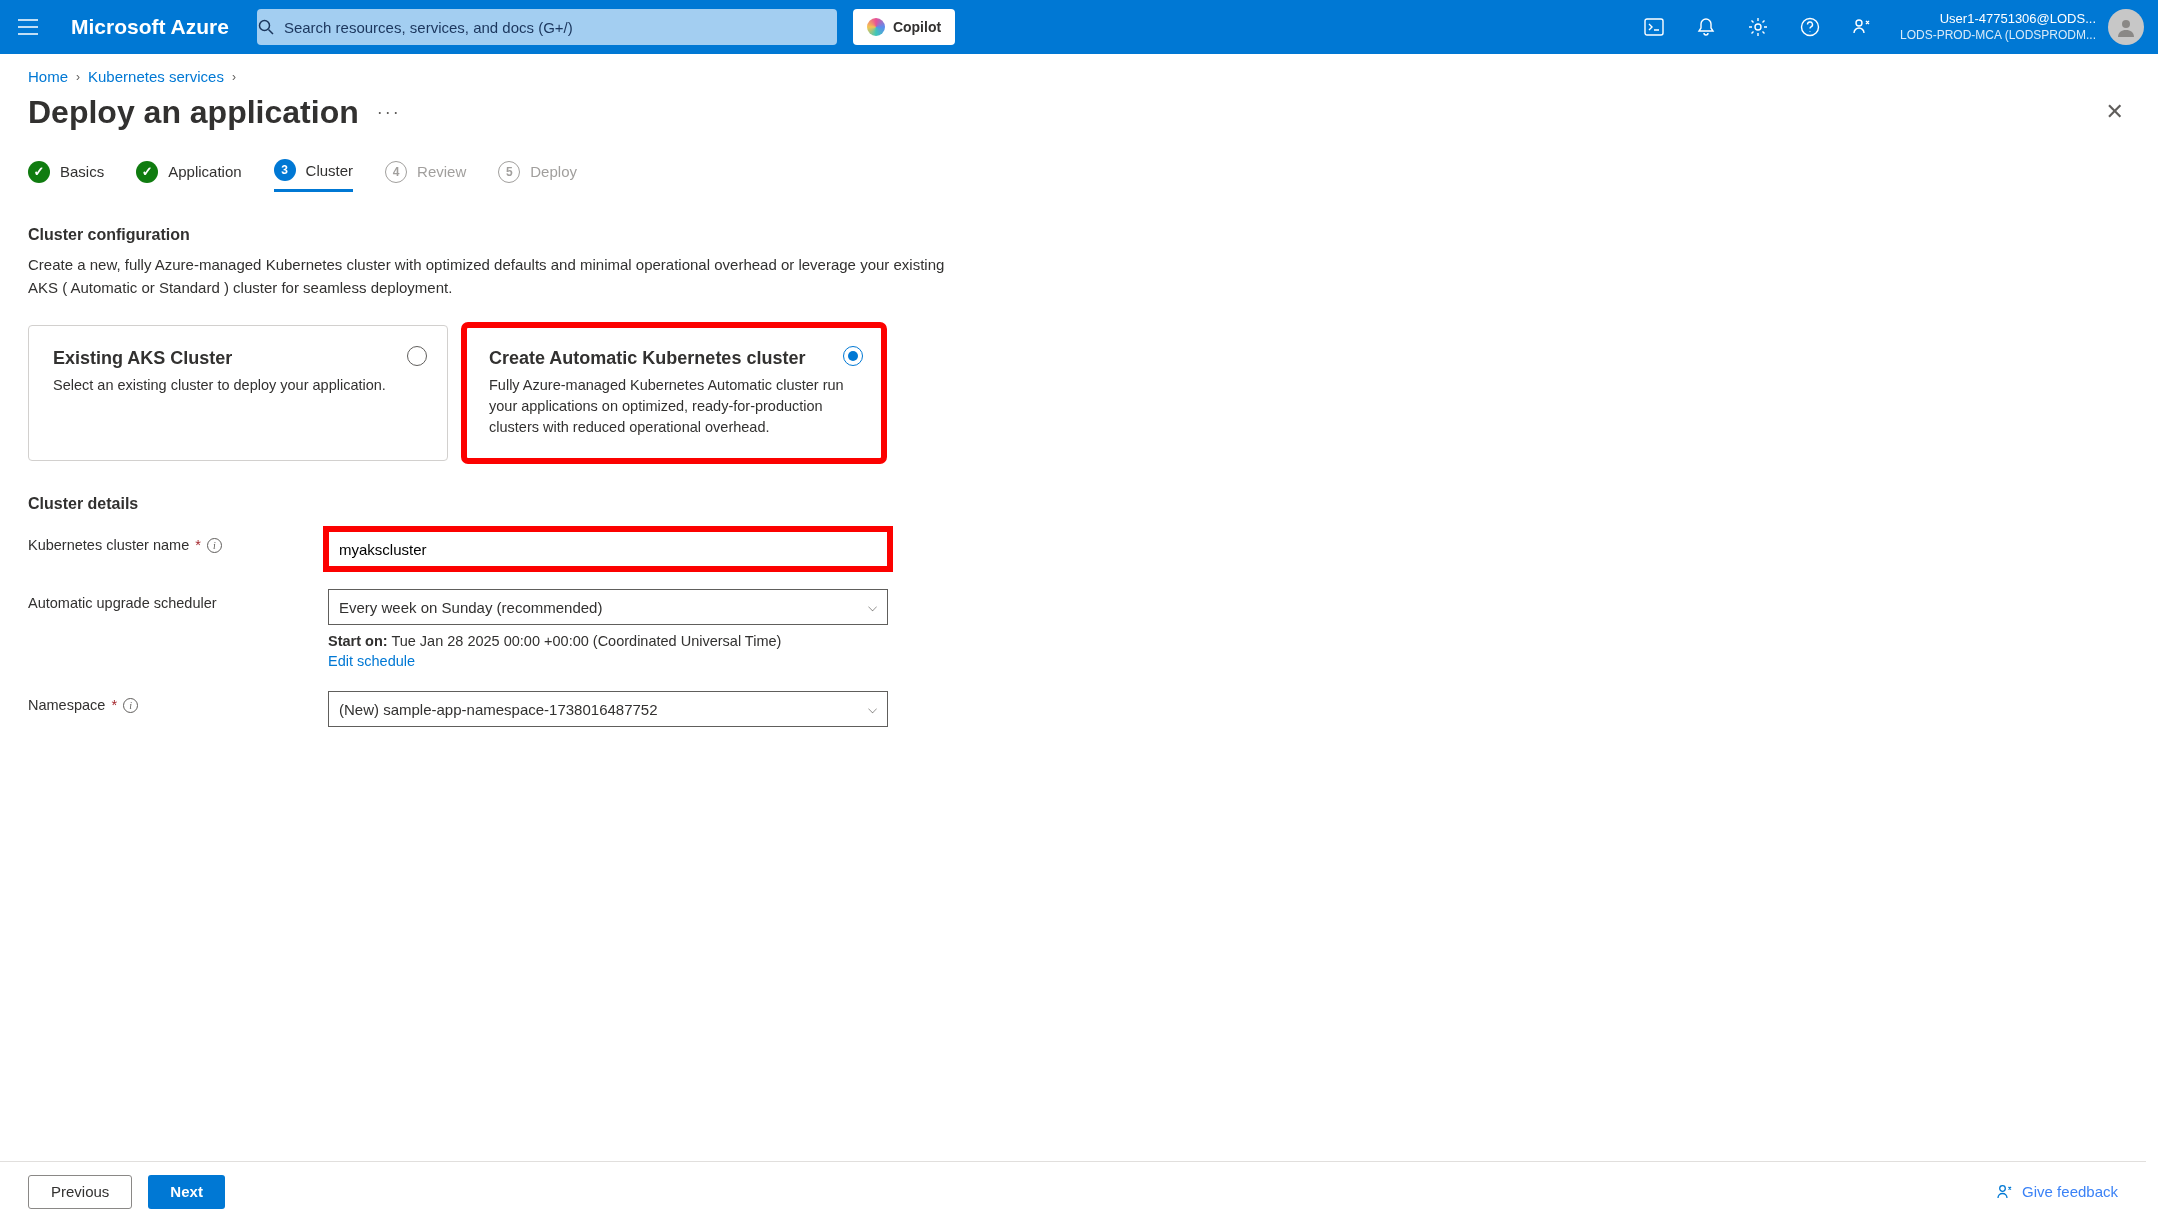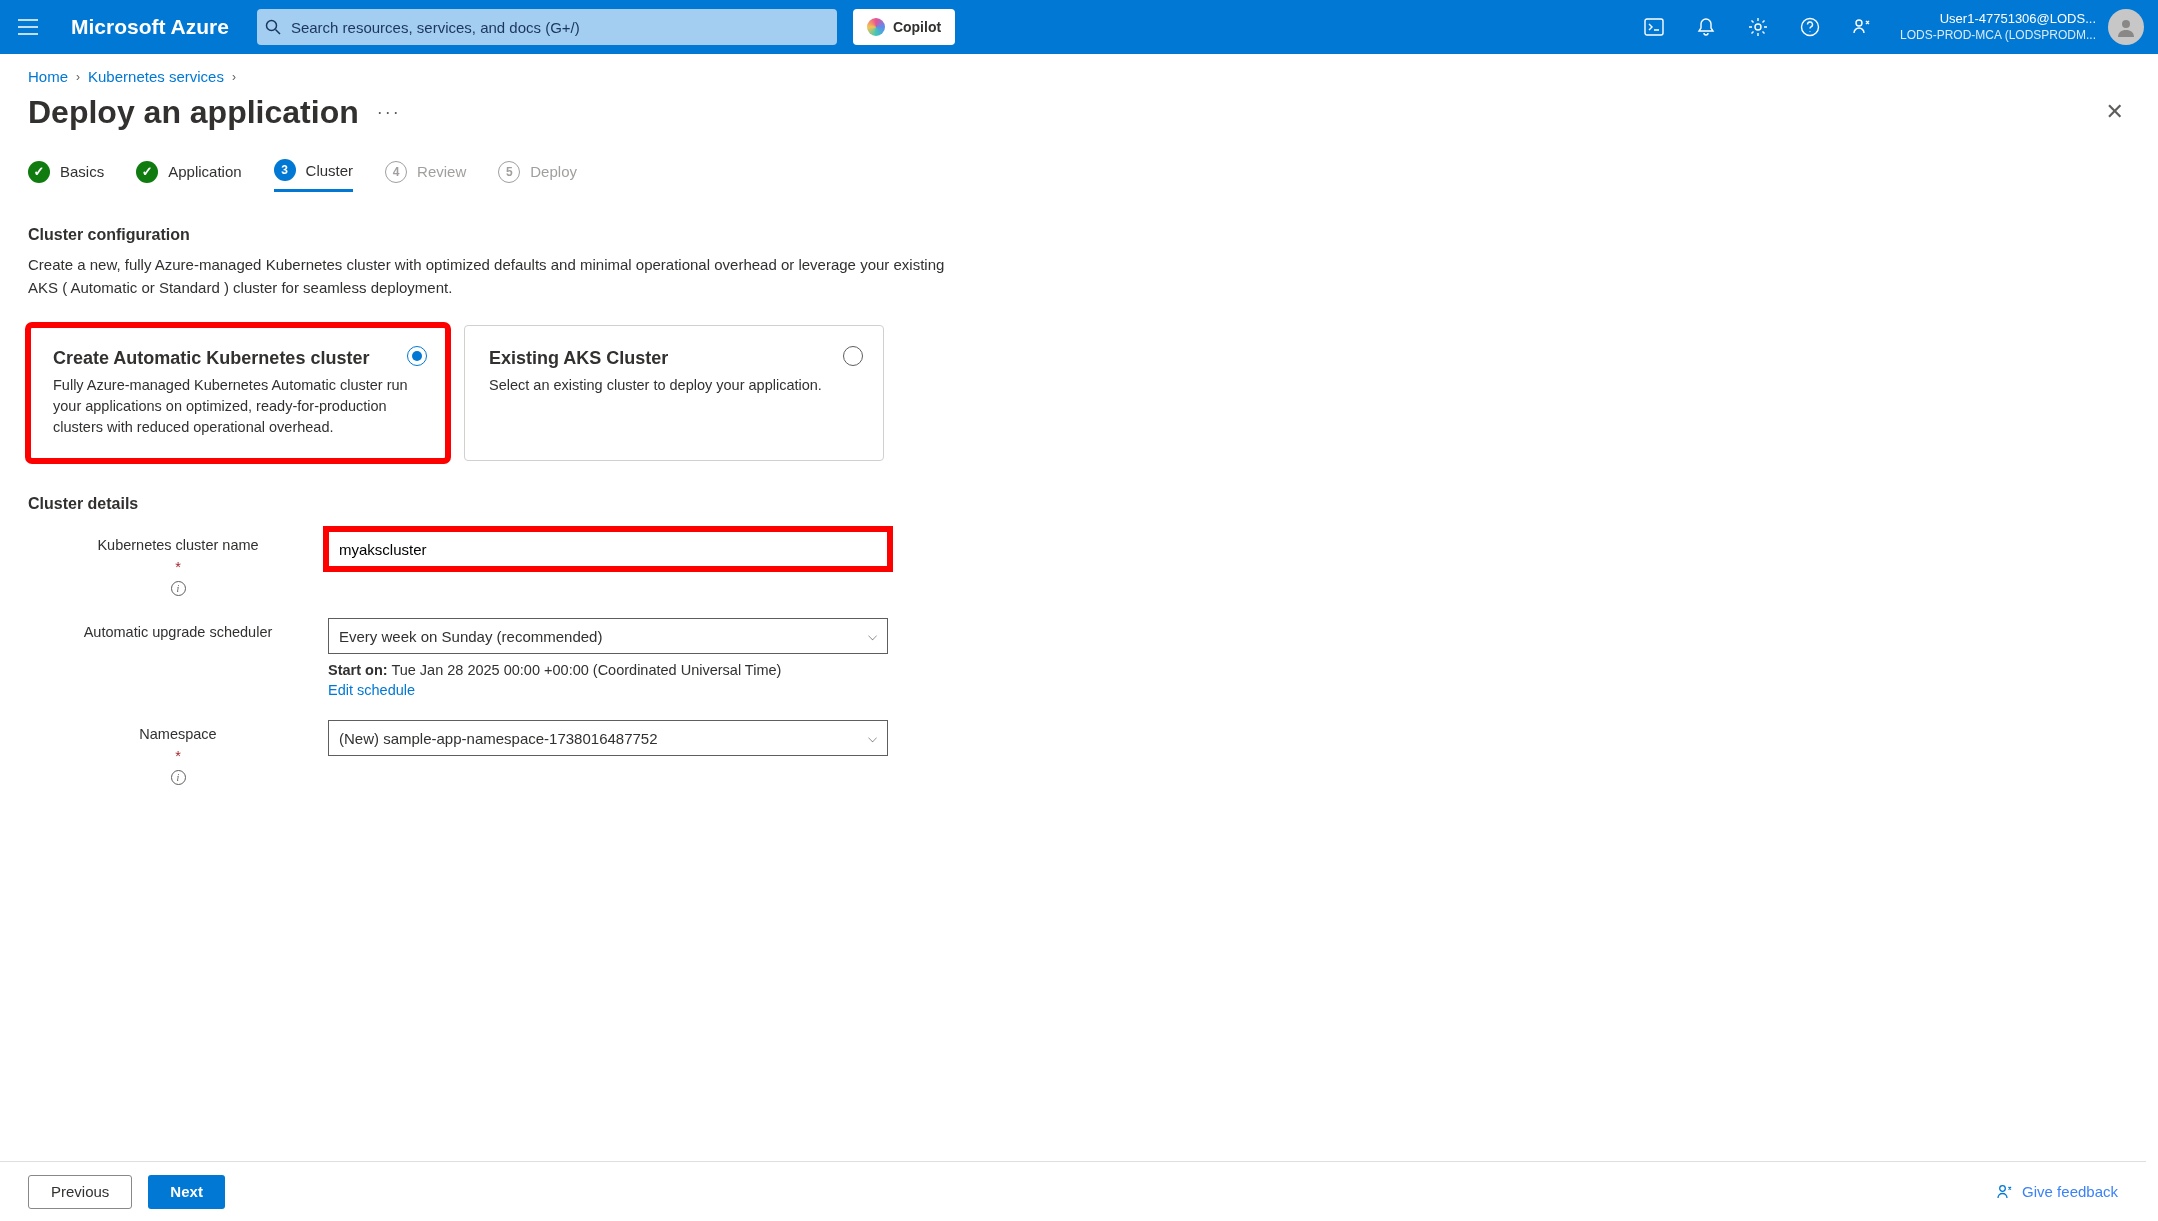--- a/index.html
+++ b/index.html
@@ -1,21 +1,21 @@
 <!DOCTYPE html>
 <html><head>
 <meta charset="utf-8">
 <style>
   * { box-sizing: border-box; margin: 0; padding: 0; }
   body { font-family: "Segoe UI", -apple-system, sans-serif; font-size: 14px; color: #323130; background:#fff; overflow:hidden;}
   
   .topbar { height: 54px; background:#0078d4; display:flex; align-items:center; color:#fff; padding:0 8px; gap:8px; }
   .hamburger { width:40px; height:40px; display:flex; align-items:center; justify-content:center; cursor:pointer;}
   .brand { font-size:21px; font-weight:600; margin-left:15px; margin-right:20px; white-space:nowrap;}
-  .searchbox { flex:0 0 580px; height:36px; background:#a3cef1; border-radius:4px; display:flex; align-items:center; padding:0 8px; color:#0a2740;}
+  .searchbox { flex:0 0 580px; height:36px; background:#a3cef1; border-radius:4px; display:flex; align-items:center; padding:0 1px; color:#0a2740;}
   .searchbox input { flex:1; background:transparent; border:none; outline:none; font-size:15px; color:#0a2740;}
   .searchbox input::placeholder{color:#1b365d;}
   .copilot-btn { height:36px; background:#fff; border-radius:4px; display:flex; align-items:center; padding:0 14px; gap:8px; color:#323130; font-weight:600; margin-left:8px; cursor:pointer;}
   .top-spacer{flex:1;}
   .top-icon { width:44px; height:44px; display:flex; align-items:center; justify-content:center; cursor:pointer;}
   .user-block { display:flex; flex-direction:column; align-items:flex-end; font-size:13px; margin-left:8px; margin-right:4px; line-height:1.3; max-width:200px; overflow:hidden;}
   .user-block .line{white-space:nowrap; overflow:hidden; text-overflow:ellipsis; width:100%; text-align:right;}
   .user-block .sub{font-size:12px; opacity:.85;}
   .avatar{width:36px; height:36px; border-radius:50%; background:#c7c7c7; display:flex; align-items:center; justify-content:center; margin-right:6px;}
   
@@ -47,21 +47,21 @@
   .card-row{display:flex; gap:16px; margin-bottom:34px;}
   .card{border:1px solid #d2d0ce; border-radius:4px; padding:22px 24px; width:420px; position:relative; cursor:pointer; background:#fff;}
   .card.highlighted{outline:6px solid #fc0100; outline-offset:-3px;}
   .card-title{font-size:18px; font-weight:600; margin-bottom:6px;}
   .card-desc{font-size:14.5px; color:#323130; line-height:1.45;}
   .radio{position:absolute; top:20px; right:20px; width:20px; height:20px; border:1.5px solid #605e5c; border-radius:50%; display:flex; align-items:center; justify-content:center;}
   .radio.selected::after{content:""; width:10px; height:10px; background:#0078d4; border-radius:50%;}
   .radio.selected{border-color:#0078d4;}
   
   .form-row{display:flex; align-items:flex-start; margin-bottom:22px;}
-  .form-label{width:300px; font-size:14.5px; display:flex; align-items:center; gap:6px; padding-top:6px;flex-direction:column;}
+  .form-label{width:300px; font-size:14.5px; display:flex; align-items:center; gap:6px; padding-top:6px;}
   .req{color:#a4262c;}
   .info-icon{width:15px; height:15px; border:1.3px solid #605e5c; border-radius:50%; display:inline-flex; align-items:center; justify-content:center; font-size:10px; color:#605e5c; font-style:italic; font-family:serif;}
   .form-control{flex:0 0 560px;}
   .textbox{width:100%; height:36px; border:1px solid #605e5c; padding:0 10px; font-size:15px; outline:none;}
   .textbox.highlighted{outline:6px solid #fc0100; outline-offset:-1px; border:1px solid #605e5c;}
   .dropdown{width:100%; height:36px; border:1px solid #605e5c; padding:0 10px; font-size:15px; display:flex; align-items:center; justify-content:space-between; cursor:pointer;}
   .chev-down{font-size:12px; color:#605e5c;}
   .sub-text{font-size:14.5px; margin-top:8px;}
   .sub-text b{font-weight:600;}
   .link{color:#0078d4; cursor:pointer; font-size:14.5px; display:inline-block; margin-top:4px;}
@@ -180,29 +180,29 @@
       <span class="num">5</span>
       <span>Deploy</span>
     </div>
   </div>
 
   <div class="section">
     <div class="sec-title">Cluster configuration</div>
     <div class="sec-desc">Create a new, fully Azure-managed Kubernetes cluster with optimized defaults and minimal operational overhead or leverage your existing AKS ( Automatic or Standard ) cluster for seamless deployment.</div>
 
     <div class="card-row">
+      <div class="card">
+        <div class="radio"></div>
+        <div class="card-title">Existing AKS Cluster</div>
+        <div class="card-desc">Select an existing cluster to deploy your application.</div>
+      </div>
       <div class="card highlighted">
         <div class="radio selected"></div>
         <div class="card-title">Create Automatic Kubernetes cluster</div>
         <div class="card-desc">Fully Azure-managed Kubernetes Automatic cluster run your applications on optimized, ready-for-production clusters with reduced operational overhead.</div>
-      </div>
-      <div class="card">
-        <div class="radio"></div>
-        <div class="card-title">Existing AKS Cluster</div>
-        <div class="card-desc">Select an existing cluster to deploy your application.</div>
       </div>
     </div>
 
     <div class="sec-title" style="margin-bottom:18px;">Cluster details</div>
 
     <div class="form-row">
       <div class="form-label">
         <span>Kubernetes cluster name</span>
         <span class="req">*</span>
         <span class="info-icon">i</span>

